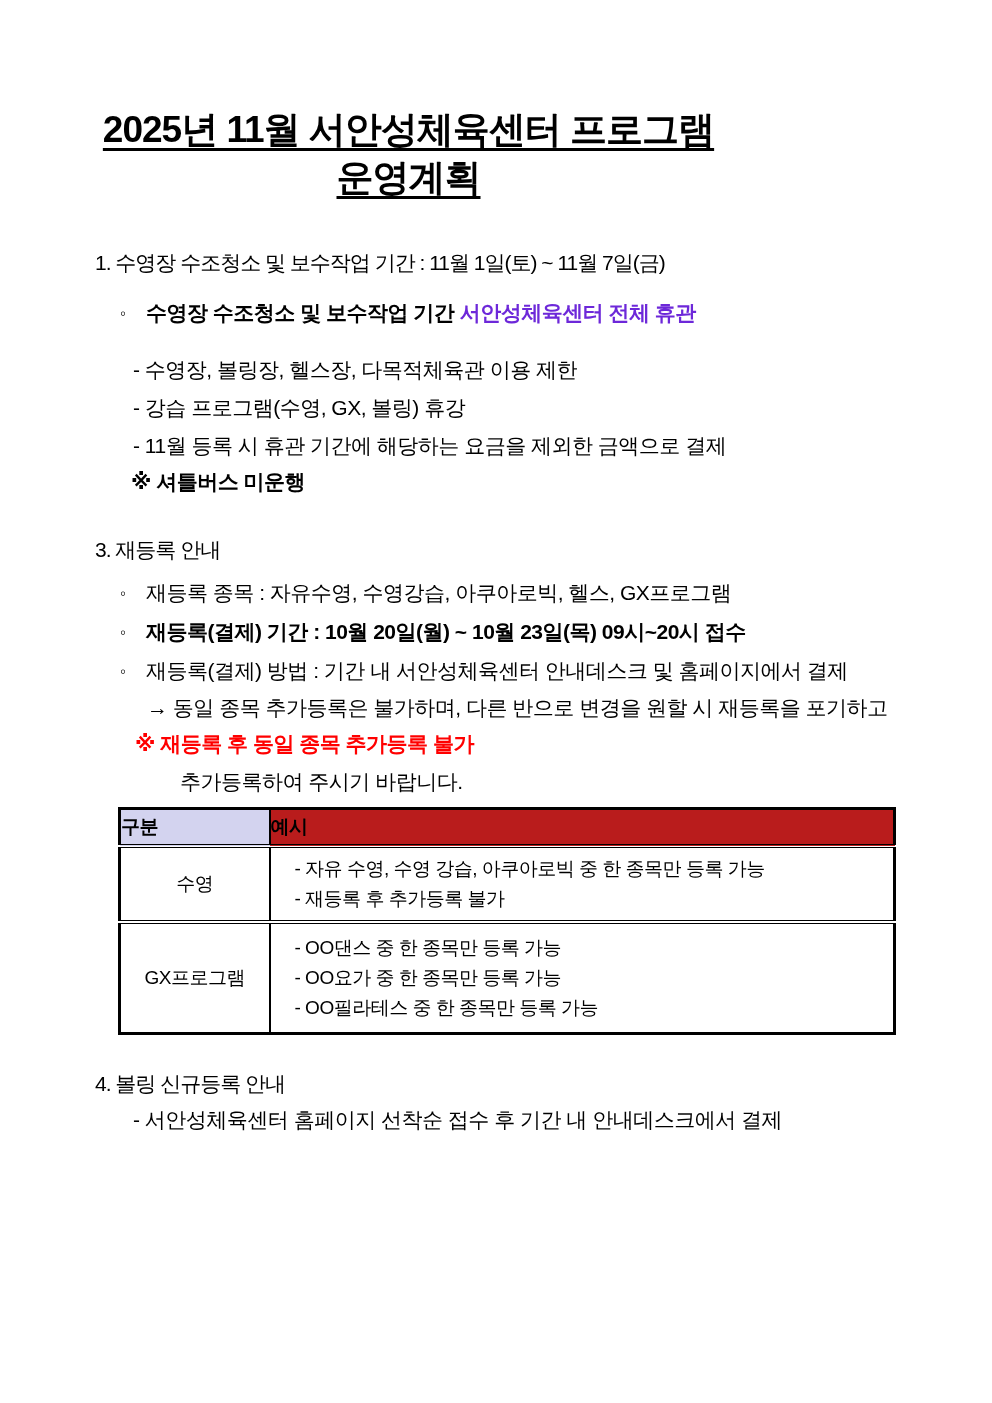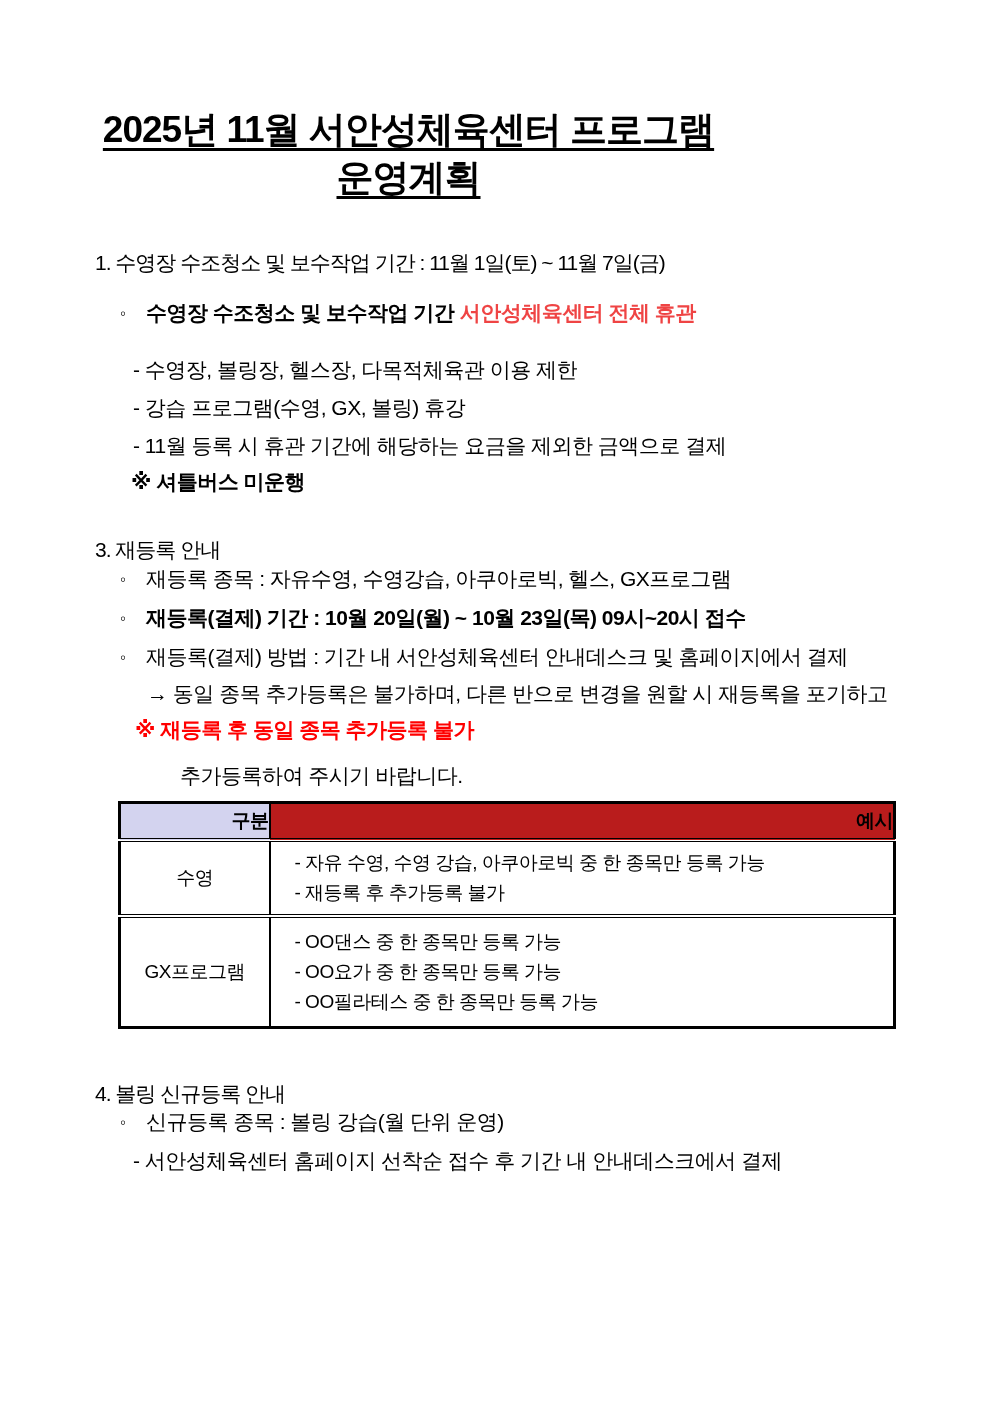--- a/index.html
+++ b/index.html
@@ -36,21 +36,21 @@
   }
   .section-heading {
     font-size: 21px;
     font-weight: 500;
     letter-spacing: -1px;
     line-height: 1.25;
     margin: 0;
   }
   .h1-top { margin-top: 48px; }
   .h3-top { margin-top: 40px; }
-  .h4-top { margin-top: 52px; }
+  .h4-top { margin-top: 36px; }
 
   .line {
     font-size: 21px;
     line-height: 30px;
     letter-spacing: -0.5px;
     white-space: nowrap;
   }
   .bold  { font-weight: bold; }
   .red   { color: #FF0000; }
 
@@ -61,46 +61,46 @@
     vertical-align: 1px;
   }
   .indent-bullet { padding-left: 25px; }
   .indent-dash   { padding-left: 38px; }
   .indent-note   { padding-left: 36px; }
   .indent-note3  { padding-left: 40px; }
   .indent-arrow  { padding-left: 52px; }
   .indent-arrow2 { padding-left: 85px; }
 
   .mt22 { margin-top: 22px; }
-  .mt14 { margin-top: 0; }
+  .mt14 { margin-top: 14px; }
   .mt12 { margin-top: 26px; }
   .mt8  { margin-top: 8px; }
   .mt6  { margin-top: 6px; }
-  .mt4  { margin-top: 16px; }
+  .mt4  { margin-top: 8px; }
 
   table.reg-table {
     border-collapse: collapse;
     table-layout: fixed;
     width: 778px;
     margin: 10px 0 0 23px;
     font-size: 19px;
     letter-spacing: -0.5px;
   }
   table.reg-table col.c1 { width: 150px; }
   table.reg-table { border: 3px solid #000; }
   table.reg-table th,
   table.reg-table td {
     border-left: 2px solid #000;
     border-right: 2px solid #000;
     padding: 0;
   }
   table.reg-table thead th {
     height: 34px;
     font-weight: bold;
-    text-align: right;
+    text-align: left;
     vertical-align: middle;
     border-bottom: 4px double #000;
     font-family: Liberation Mono, monospace;
   }
   table.reg-table tbody tr.sep td {
     border-bottom: 4px double #000;
   }
   table.reg-table td.cat {
     text-align: center;
     vertical-align: middle;
@@ -121,21 +121,21 @@
 
 <div class="page">
 
   <h1 class="doc-title">
     <span class="underlined">2025년 11월 서안성체육센터 프로그램 운영계획</span>
   </h1>
 
   <h2 class="section-heading h1-top">1. 수영장 수조청소 및 보수작업 기간 : 11월 1일(토) ~ 11월 7일(금)</h2>
 
   <div class="line bold bullet-line indent-bullet mt22">
-    <span class="marker">◦</span><span>수영장 수조청소 및 보수작업 기간 </span><span class="red" style="color: #ef4444; margin-top: 47px;">서안성체육센터 전체 휴관</span>
+    <span class="marker">◦</span><span>수영장 수조청소 및 보수작업 기간 </span><span class="red" style="color: #6d28d9; margin-top: 47px;">서안성체육센터 전체 휴관</span>
   </div>
 
   <div class="line indent-dash mt12">- 수영장, 볼링장, 헬스장, 다목적체육관 이용 제한</div>
   <div class="line indent-dash mt8">- 강습 프로그램(수영, GX, 볼링) 휴강</div>
   <div class="line indent-dash mt8">- 11월 등록 시 휴관 기간에 해당하는 요금을 제외한 금액으로 결제</div>
   <div class="line bold indent-note mt6">※ 셔틀버스 미운행</div>
 
   <h2 class="section-heading h3-top">3. 재등록 안내</h2>
 
   <div class="line bullet-line indent-bullet mt14">
@@ -176,18 +176,15 @@
           <div class="exline">- OO댄스 중 한 종목만 등록 가능</div>
           <div class="exline">- OO요가 중 한 종목만 등록 가능</div>
           <div class="exline">- OO필라테스 중 한 종목만 등록 가능</div>
         </td>
       </tr>
     </tbody>
   </table>
 
   <h2 class="section-heading h4-top">4. 볼링 신규등록 안내</h2>
 
-  <div class="line bullet-line indent-bullet mt14">
-    <span class="marker">◦</span><span>신규등록 종목 : 볼링 강습(월 단위 운영)</span>
-  </div>
   <div class="line indent-dash mt8">- 서안성체육센터 홈페이지 선착순 접수 후 기간 내 안내데스크에서 결제</div>
 
 </div>
 
 </body></html>

